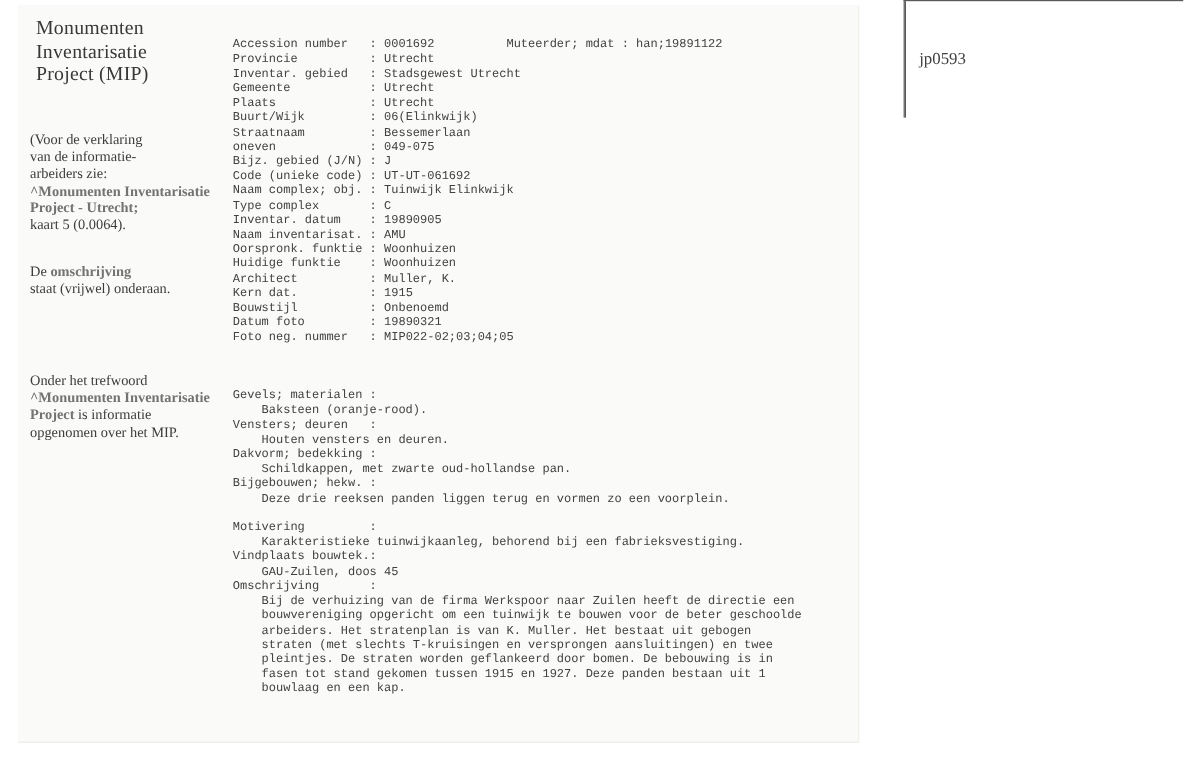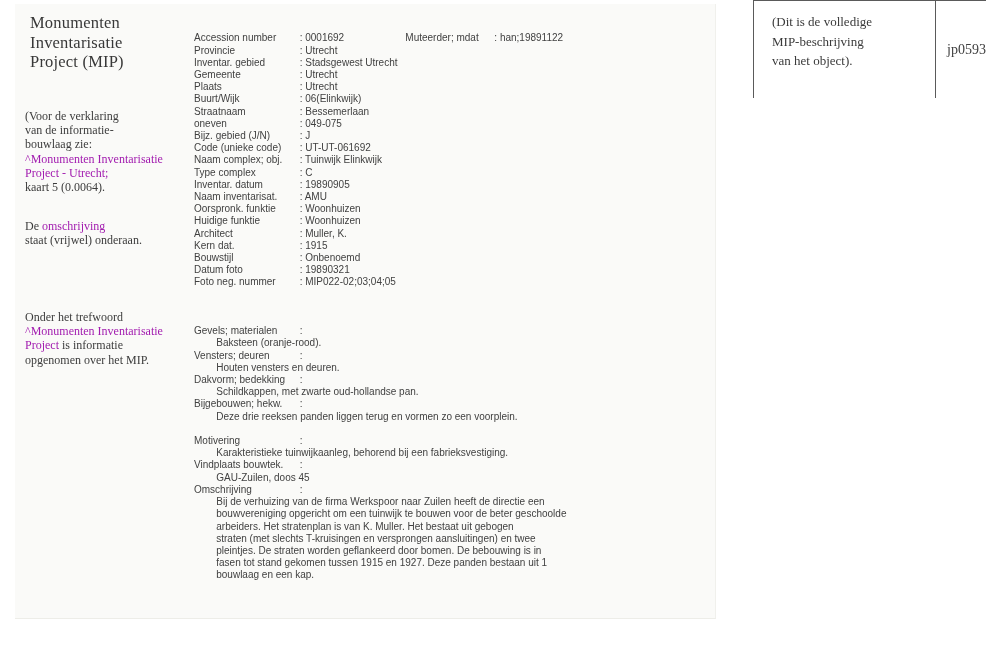--- a/index.html
+++ b/index.html
@@ -17,25 +17,25 @@
     position:absolute;left:30px;top:13px;
     font-size:16.5px;line-height:19.5px;color:#383838;letter-spacing:.2px;
   }
   .note{
     position:absolute;left:25px;
     font-size:12px;line-height:14.2px;color:#3c3c3c;
   }
   .n1{top:109px}
   .n2{top:219px}
   .n3{top:310px}
-  .b{font-weight:normal;color:#a21caf;}
+  .b{font-weight:bold;color:#737373;}
   
   .record{
     position:absolute;left:194px;top:8px;width:530px;
-    font-family:Liberation Sans, sans-serif;
+    font-family:Liberation Mono, monospace;
     font-size:10px;line-height:12.2px;color:#414141;
     white-space:pre;
   }
   .trow{position:relative;}
   .lbl{display:inline-block;width:19ch;}
   .gap{margin-top:12.2px;}
   .indent{padding-left:4ch;}
   .muteerder{position:absolute;left:38ch;top:0;}
   .mlbl{display:inline-block;width:16ch;}
   
@@ -69,21 +69,21 @@
 <div class="card"></div>
 
 <div class="sb-title">
   <div>Monumenten</div>
   <div>Inventarisatie</div>
   <div>Project (MIP)</div>
 </div>
 <div class="note n1">
     <div class="sb-line"><span>(Voor de verklaring</span></div>
     <div class="sb-line"><span>van de informatie-</span></div>
-    <div class="sb-line"><span>bouwlaag zie:</span></div>
+    <div class="sb-line"><span>arbeiders zie:</span></div>
     <div class="sb-line"><span class="b">^Monumenten Inventarisatie</span></div>
     <div class="sb-line"><span class="b">Project - Utrecht;</span></div>
     <div class="sb-line"><span>kaart 5 (0.0064).</span></div>
   </div>
 <div class="note n2">
     <div class="sb-line"><span>De </span><span class="b">omschrijving</span></div>
     <div class="sb-line"><span>staat (vrijwel) onderaan.</span></div>
   </div>
 <div class="note n3">
     <div class="sb-line"><span>Onder het trefwoord</span></div>
@@ -92,20 +92,15 @@
     <div class="sb-line"><span>opgenomen over het MIP.</span></div>
   </div>
 
 <div class="record">
   <div><div class="trow"><span class="lbl">Accession number</span><span class="sep">: </span><span class="val">0001692</span><span class="muteerder"><span class="mlbl">Muteerder; mdat</span><span class="sep">: </span><span class="val">han;19891122</span></span></div><div class="trow"><span class="lbl">Provincie</span><span class="sep">: </span><span class="val">Utrecht</span></div><div class="trow"><span class="lbl">Inventar. gebied</span><span class="sep">: </span><span class="val">Stadsgewest Utrecht</span></div><div class="trow"><span class="lbl">Gemeente</span><span class="sep">: </span><span class="val">Utrecht</span></div><div class="trow"><span class="lbl">Plaats</span><span class="sep">: </span><span class="val">Utrecht</span></div><div class="trow"><span class="lbl">Buurt/Wijk</span><span class="sep">: </span><span class="val">06(Elinkwijk)</span></div><div class="trow"><span class="lbl">Straatnaam</span><span class="sep">: </span><span class="val">Bessemerlaan</span></div><div class="trow"><span class="lbl">oneven</span><span class="sep">: </span><span class="val">049-075</span></div><div class="trow"><span class="lbl">Bijz. gebied (J/N)</span><span class="sep">: </span><span class="val">J</span></div><div class="trow"><span class="lbl">Code (unieke code)</span><span class="sep">: </span><span class="val">UT-UT-061692</span></div><div class="trow"><span class="lbl">Naam complex; obj.</span><span class="sep">: </span><span class="val">Tuinwijk Elinkwijk</span></div><div class="trow"><span class="lbl">Type complex</span><span class="sep">: </span><span class="val">C</span></div><div class="trow"><span class="lbl">Inventar. datum</span><span class="sep">: </span><span class="val">19890905</span></div><div class="trow"><span class="lbl">Naam inventarisat.</span><span class="sep">: </span><span class="val">AMU</span></div><div class="trow"><span class="lbl">Oorspronk. funktie</span><span class="sep">: </span><span class="val">Woonhuizen</span></div><div class="trow"><span class="lbl">Huidige funktie</span><span class="sep">: </span><span class="val">Woonhuizen</span></div><div class="trow"><span class="lbl">Architect</span><span class="sep">: </span><span class="val">Muller, K.</span></div><div class="trow"><span class="lbl">Kern dat.</span><span class="sep">: </span><span class="val">1915</span></div><div class="trow"><span class="lbl">Bouwstijl</span><span class="sep">: </span><span class="val">Onbenoemd</span></div><div class="trow"><span class="lbl">Datum foto</span><span class="sep">: </span><span class="val">19890321</span></div><div class="trow"><span class="lbl">Foto neg. nummer</span><span class="sep">: </span><span class="val">MIP022-02;03;04;05</span></div></div>
   <div><div class="trow gap"><span class="lbl">Gevels; materialen</span><span class="sep">: </span></div><div class="indent">Baksteen (oranje-rood).</div><div class="trow"><span class="lbl">Vensters; deuren</span><span class="sep">: </span></div><div class="indent">Houten vensters en deuren.</div><div class="trow"><span class="lbl">Dakvorm; bedekking</span><span class="sep">: </span></div><div class="indent">Schildkappen, met zwarte oud-hollandse pan.</div><div class="trow"><span class="lbl">Bijgebouwen; hekw.</span><span class="sep">: </span></div><div class="indent">Deze drie reeksen panden liggen terug en vormen zo een voorplein.</div><div class="trow gap"><span class="lbl">Motivering</span><span class="sep">: </span></div><div class="indent">Karakteristieke tuinwijkaanleg, behorend bij een fabrieksvestiging.</div><div class="trow"><span class="lbl">Vindplaats bouwtek.</span><span class="sep">: </span></div><div class="indent">GAU-Zuilen, doos 45</div><div class="trow"><span class="lbl">Omschrijving</span><span class="sep">: </span></div><div class="indent">Bij de verhuizing van de firma Werkspoor naar Zuilen heeft de directie een</div><div class="indent">bouwvereniging opgericht om een tuinwijk te bouwen voor de beter geschoolde</div><div class="indent">arbeiders. Het stratenplan is van K. Muller. Het bestaat uit gebogen</div><div class="indent">straten (met slechts T-kruisingen en versprongen aansluitingen) en twee</div><div class="indent">pleintjes. De straten worden geflankeerd door bomen. De bebouwing is in</div><div class="indent">fasen tot stand gekomen tussen 1915 en 1927. Deze panden bestaan uit 1</div><div class="indent">bouwlaag en een kap.</div></div>
 </div>
 
 <div class="stamp">
   <div class="stamp-row stamp-body">
-    <div class="sc1 stamp-note">
-      <div>(Dit is de volledige</div>
-      <div>MIP-beschrijving</div>
-      <div>van het object).</div>
-    </div>
     <div class="sc2 stamp-id">jp0593</div>
   </div>
 </div>
 
 </body></html>

